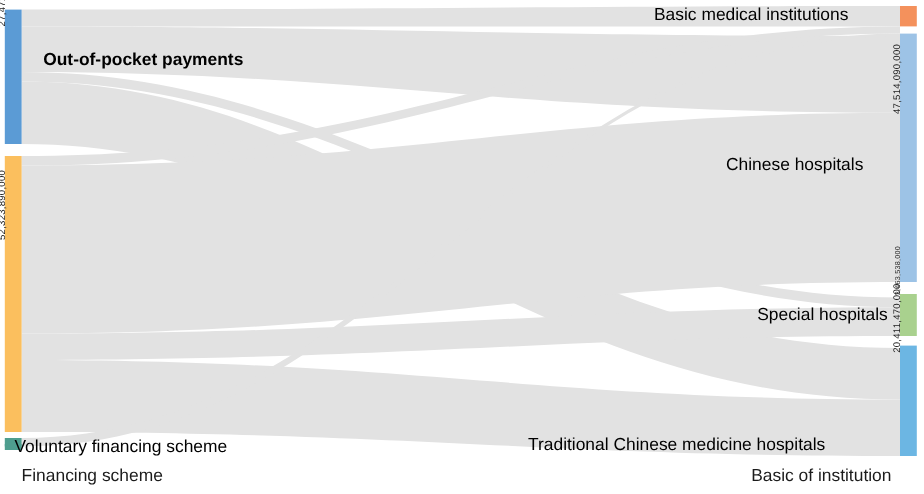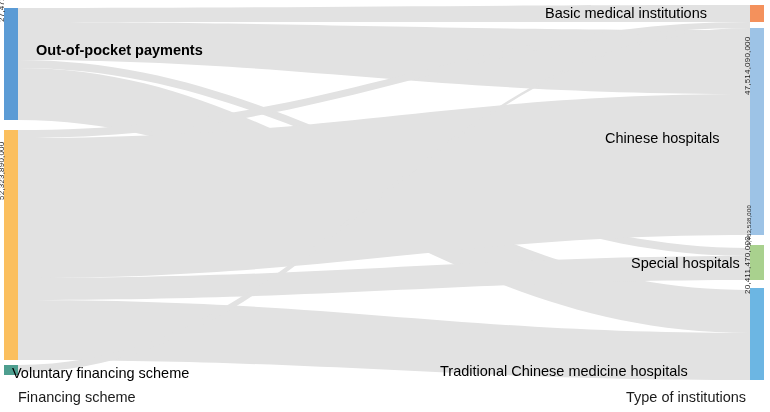--- a/index.html
+++ b/index.html
@@ -93,21 +93,21 @@
   <div class="node-label-h" style="left:545px; top:6px;">Basic medical institutions</div>
 
   <div class="node-label-h" style="left:605px; top:131px;">Chinese hospitals</div>
 
   <div class="node-label-h" style="left:615px; top:256px;margin-left:16px;">Special hospitals</div>
 
   <div class="node-label-h" style="left:440px; top:322px;margin-top:42px;">Traditional Chinese medicine hospitals</div>
 
   <div class="axis-label" style="left:18px; top:390px;">Financing scheme</div>
 
-  <div class="axis-label" style="left:626px; top:390px;">Type of institutions</div>
+  <div class="axis-label" style="left:626px; top:390px;">Basic of institution</div>
 
   <div class="node-value vert" style="left:6px; top:22px; height:90px;">27,471,770,000</div>
 
   <div class="node-value vert" style="left:6px; top:200px; height:90px;">52,323,890,000</div>
 
   <div class="node-value vert" style="left:752px; top:95px; height:90px;">47,514,090,000</div>
 
   <div class="node-value vert" style="left:752px; top:246px; height:34px; font-size:6px;">3,463,538,000</div>
 
   <div class="node-value vert" style="left:752px; top:294px; height:84px;">20,411,470,000</div>

